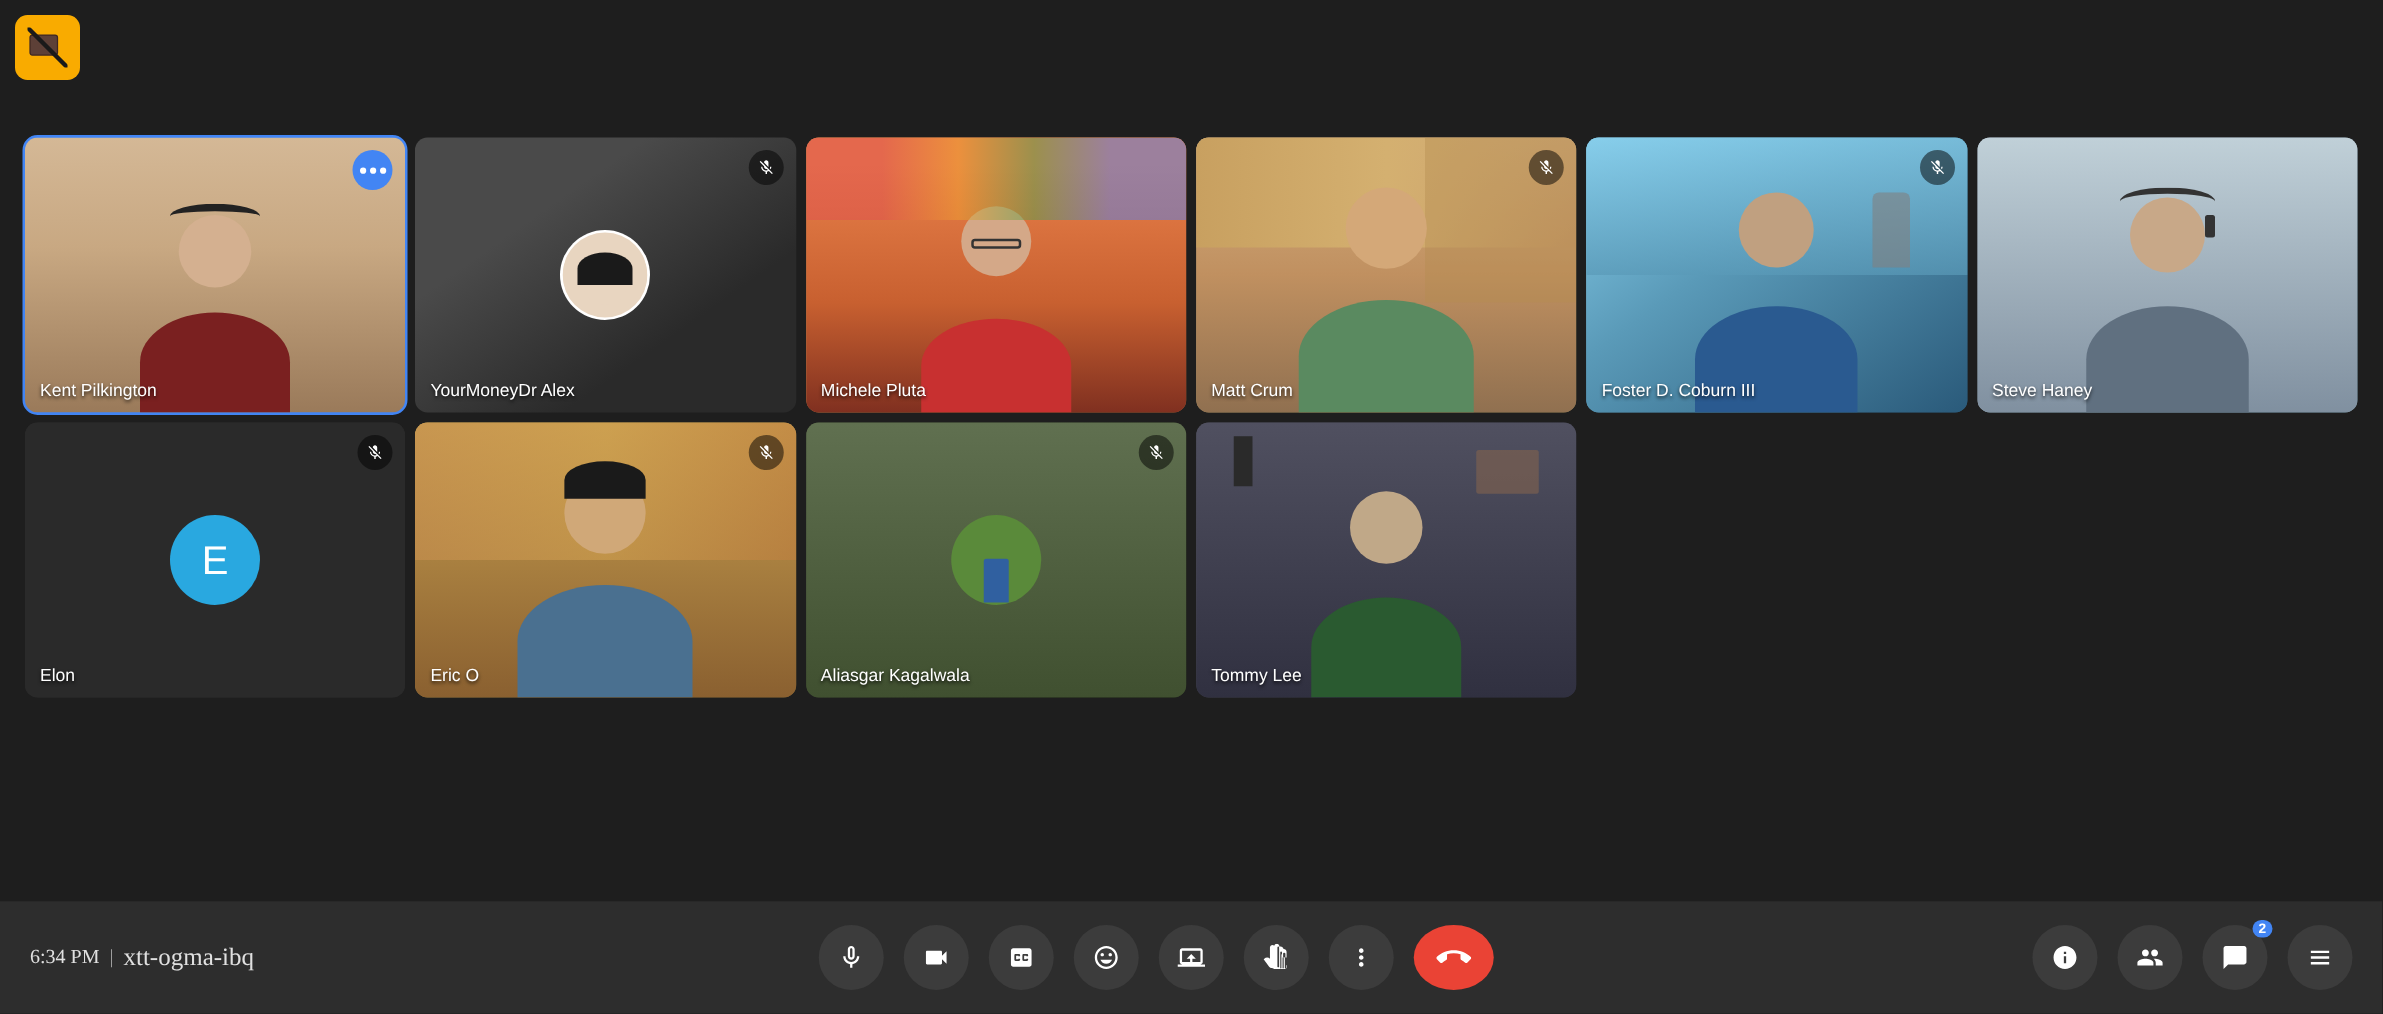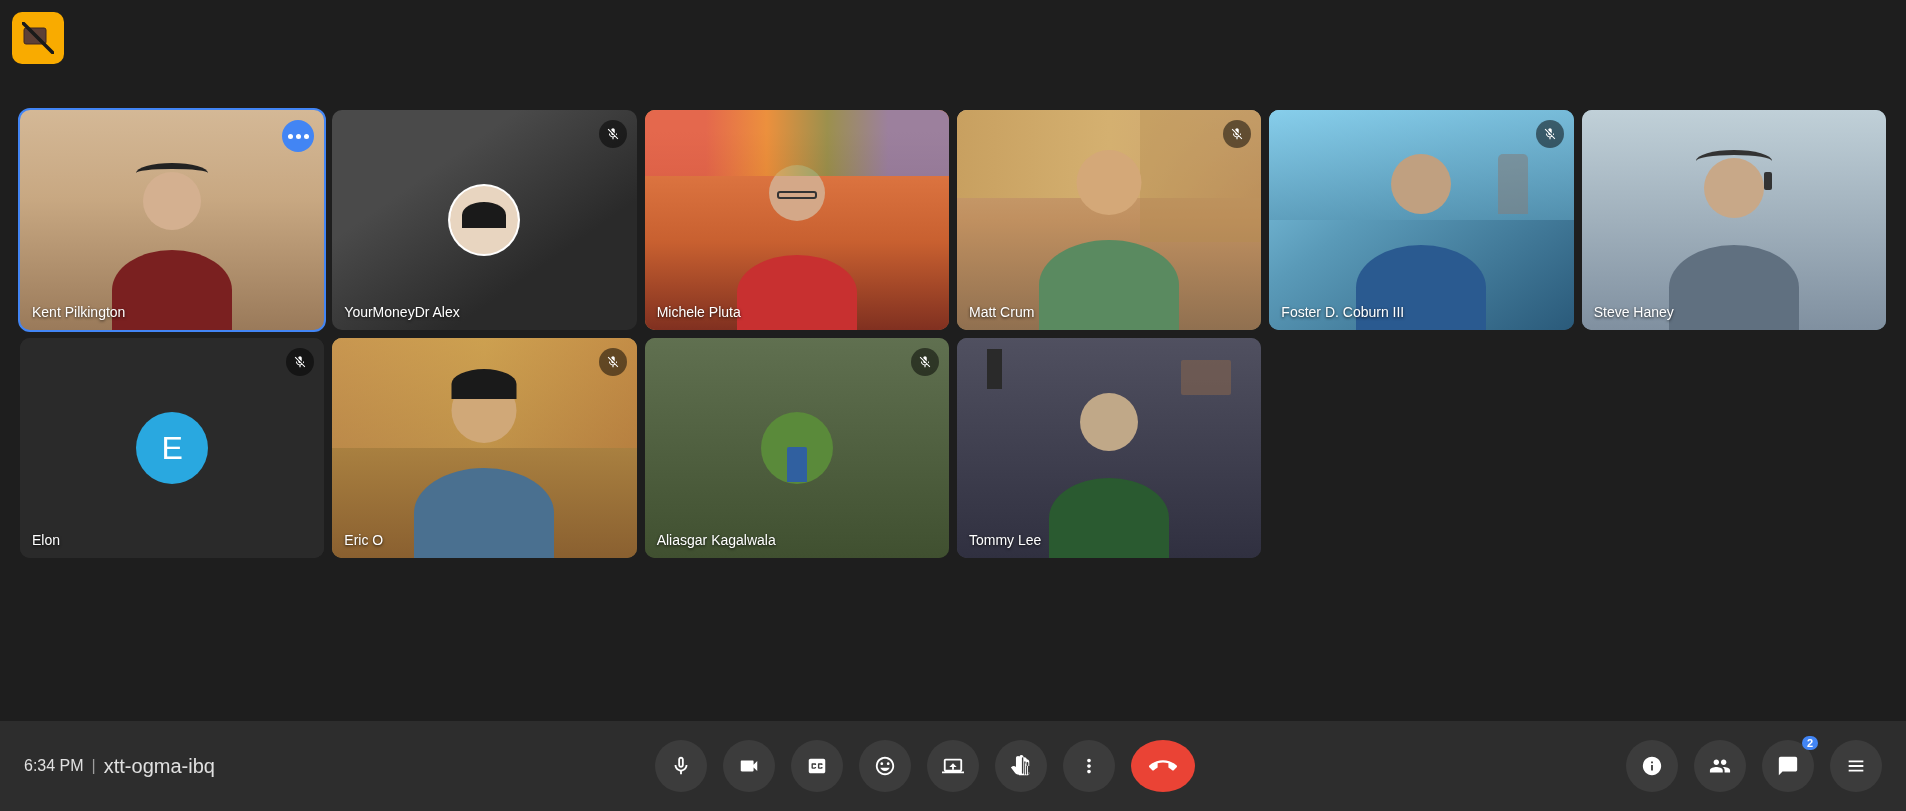--- a/index.html
+++ b/index.html
@@ -143,20 +143,21 @@
       display: flex;
       align-items: center;
       padding: 0 24px;
     }
 
     .toolbar-left {
       display: flex;
       flex-direction: column;
       gap: 2px;
       min-width: 200px;
+      font-family: Liberation Serif, serif;
     }
     .toolbar-time {
       font-size: 16px;
       color: #e0e0e0;
     }
     .toolbar-divider-text {
       font-size: 16px;
       color: #9e9e9e;
       margin: 0 8px;
     }

